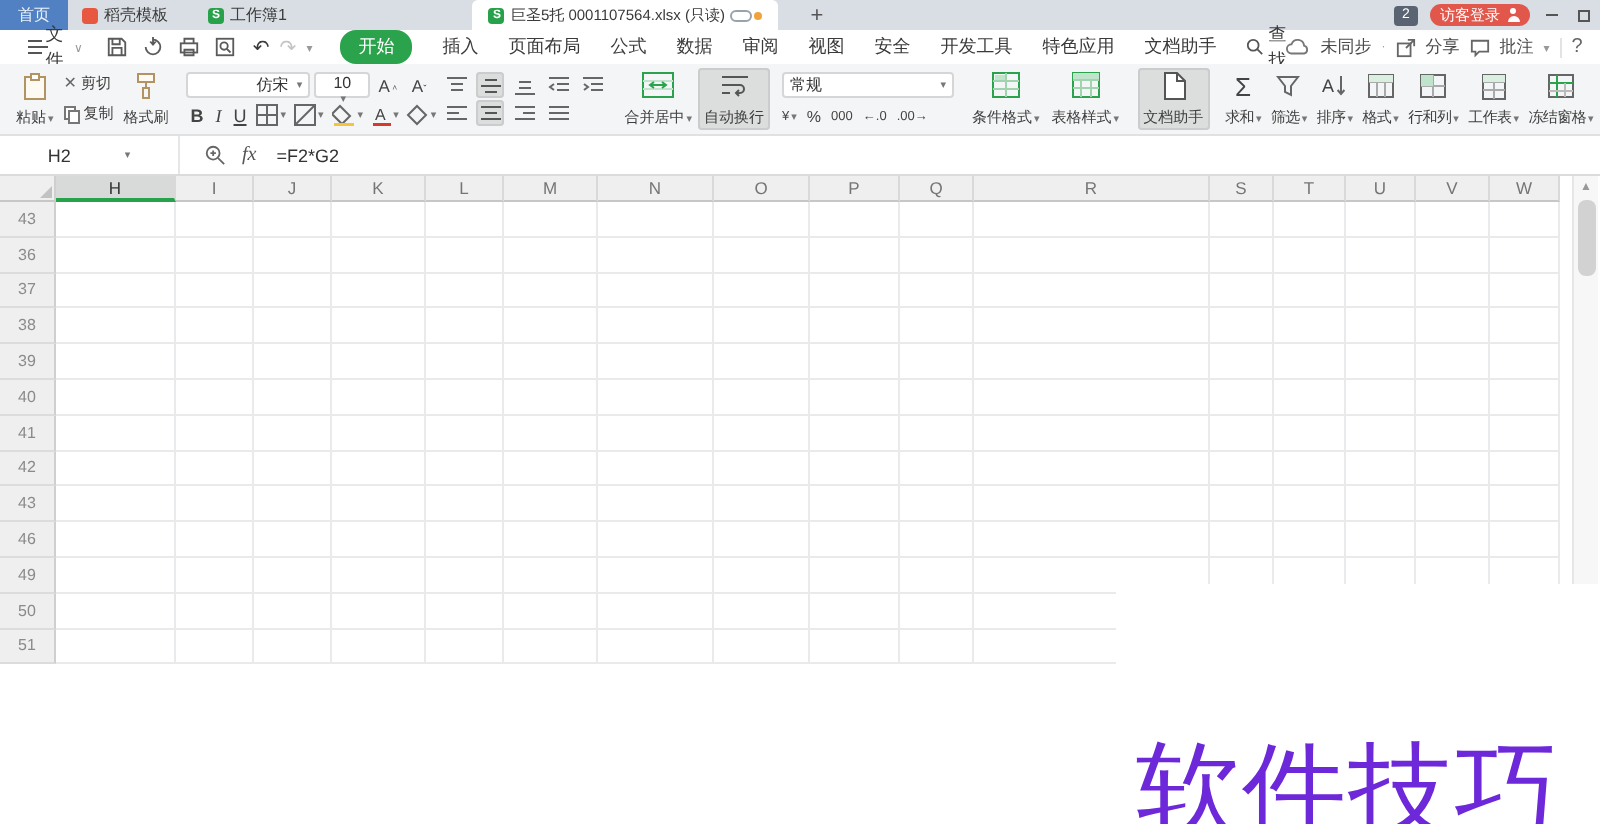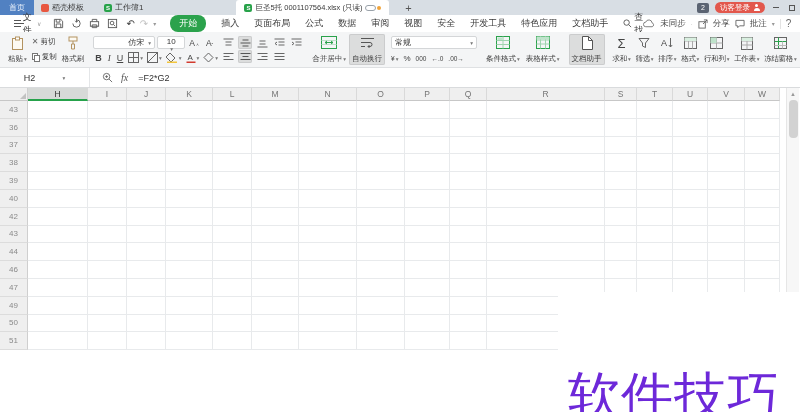--- a/index.html
+++ b/index.html
@@ -634,20 +634,39 @@
       <div class="cell" style="width: 45px;"></div>
       <div class="cell" style="width: 37px;"></div>
       <div class="cell" style="width: 118px;"></div>
       <div class="cell" style="width: 32px;"></div>
       <div class="cell" style="width: 36px;"></div>
       <div class="cell" style="width: 35px;"></div>
       <div class="cell" style="width: 37px;"></div>
       <div class="cell" style="width: 35px;"></div>
     </div>
     <div class="gridrow">
+      <div class="rowhdr">41</div>
+      <div class="cell" style="width: 60px;"></div>
+      <div class="cell" style="width: 39px;"></div>
+      <div class="cell" style="width: 39px;"></div>
+      <div class="cell" style="width: 47px;"></div>
+      <div class="cell" style="width: 39px;"></div>
+      <div class="cell" style="width: 47px;"></div>
+      <div class="cell" style="width: 58px;"></div>
+      <div class="cell" style="width: 48px;"></div>
+      <div class="cell" style="width: 45px;"></div>
+      <div class="cell" style="width: 37px;"></div>
+      <div class="cell" style="width: 118px;"></div>
+      <div class="cell" style="width: 32px;"></div>
+      <div class="cell" style="width: 36px;"></div>
+      <div class="cell" style="width: 35px;"></div>
+      <div class="cell" style="width: 37px;"></div>
+      <div class="cell" style="width: 35px;"></div>
+    </div>
+    <div class="gridrow">
       <div class="rowhdr">42</div>
       <div class="cell" style="width: 60px;"></div>
       <div class="cell" style="width: 39px;"></div>
       <div class="cell" style="width: 39px;"></div>
       <div class="cell" style="width: 47px;"></div>
       <div class="cell" style="width: 39px;"></div>
       <div class="cell" style="width: 47px;"></div>
       <div class="cell" style="width: 58px;"></div>
       <div class="cell" style="width: 48px;"></div>
       <div class="cell" style="width: 45px;"></div>
@@ -672,59 +691,21 @@
       <div class="cell" style="width: 45px;"></div>
       <div class="cell" style="width: 37px;"></div>
       <div class="cell" style="width: 118px;"></div>
       <div class="cell" style="width: 32px;"></div>
       <div class="cell" style="width: 36px;"></div>
       <div class="cell" style="width: 35px;"></div>
       <div class="cell" style="width: 37px;"></div>
       <div class="cell" style="width: 35px;"></div>
     </div>
     <div class="gridrow">
-      <div class="rowhdr">44</div>
-      <div class="cell" style="width: 60px;"></div>
-      <div class="cell" style="width: 39px;"></div>
-      <div class="cell" style="width: 39px;"></div>
-      <div class="cell" style="width: 47px;"></div>
-      <div class="cell" style="width: 39px;"></div>
-      <div class="cell" style="width: 47px;"></div>
-      <div class="cell" style="width: 58px;"></div>
-      <div class="cell" style="width: 48px;"></div>
-      <div class="cell" style="width: 45px;"></div>
-      <div class="cell" style="width: 37px;"></div>
-      <div class="cell" style="width: 118px;"></div>
-      <div class="cell" style="width: 32px;"></div>
-      <div class="cell" style="width: 36px;"></div>
-      <div class="cell" style="width: 35px;"></div>
-      <div class="cell" style="width: 37px;"></div>
-      <div class="cell" style="width: 35px;"></div>
-    </div>
-    <div class="gridrow">
       <div class="rowhdr">46</div>
-      <div class="cell" style="width: 60px;"></div>
-      <div class="cell" style="width: 39px;"></div>
-      <div class="cell" style="width: 39px;"></div>
-      <div class="cell" style="width: 47px;"></div>
-      <div class="cell" style="width: 39px;"></div>
-      <div class="cell" style="width: 47px;"></div>
-      <div class="cell" style="width: 58px;"></div>
-      <div class="cell" style="width: 48px;"></div>
-      <div class="cell" style="width: 45px;"></div>
-      <div class="cell" style="width: 37px;"></div>
-      <div class="cell" style="width: 118px;"></div>
-      <div class="cell" style="width: 32px;"></div>
-      <div class="cell" style="width: 36px;"></div>
-      <div class="cell" style="width: 35px;"></div>
-      <div class="cell" style="width: 37px;"></div>
-      <div class="cell" style="width: 35px;"></div>
-    </div>
-    <div class="gridrow">
-      <div class="rowhdr">47</div>
       <div class="cell" style="width: 60px;"></div>
       <div class="cell" style="width: 39px;"></div>
       <div class="cell" style="width: 39px;"></div>
       <div class="cell" style="width: 47px;"></div>
       <div class="cell" style="width: 39px;"></div>
       <div class="cell" style="width: 47px;"></div>
       <div class="cell" style="width: 58px;"></div>
       <div class="cell" style="width: 48px;"></div>
       <div class="cell" style="width: 45px;"></div>
       <div class="cell" style="width: 37px;"></div>

